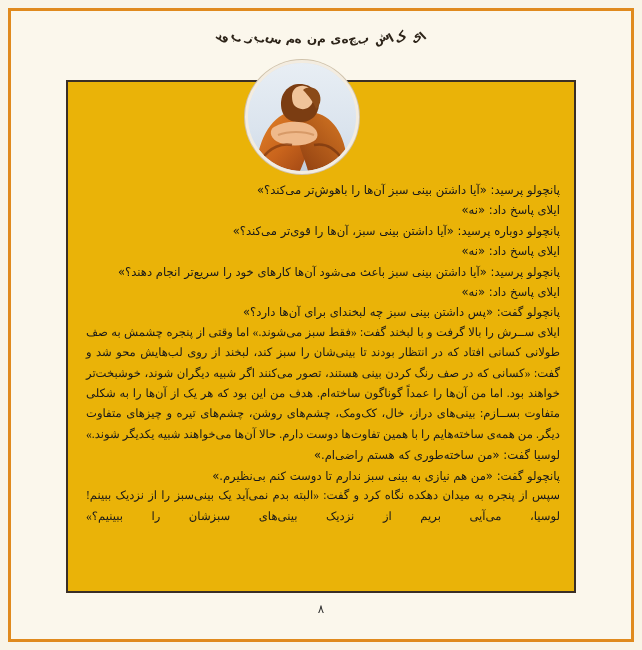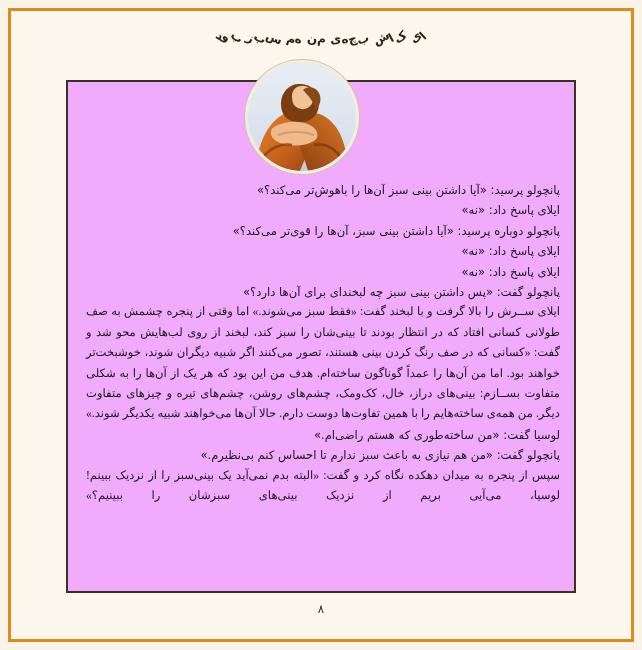--- a/index.html
+++ b/index.html
@@ -33,21 +33,21 @@
   }
   
   .text-frame {
     position: absolute;
     left: 66px;
     top: 80px;
     width: 510px;
     height: 513px;
     border: 2px solid #3a2f26;
     box-sizing: border-box;
-    background: #f0abfc;
+    background: #eab308;
   }
   
   .title-arc {
     position: absolute;
     left: 0;
     top: 26px;
     width: 642px;
     text-align: center;
     pointer-events: none;
   }
@@ -166,24 +166,25 @@
       </g>
     </svg>
   </div>
 
   <div class="text-frame">
     <div class="body-text" id="body-text">
         <p class="p-right">پانچولو پرسید: «آیا داشتن بینی سبز آن‌ها را باهوش‌تر می‌کند؟»</p>
         <p class="p-right">ایلای پاسخ داد: «نه»</p>
         <p class="p-right">پانچولو دوباره پرسید: «آیا داشتن بینی سبز، آن‌ها را قوی‌تر می‌کند؟»</p>
         <p class="p-right">ایلای پاسخ داد: «نه»</p>
+        <p class="p-right">پانچولو پرسید: «آیا داشتن بینی سبز باعث می‌شود آن‌ها کارهای خود را سریع‌تر انجام دهند؟»</p>
         <p class="p-right">ایلای پاسخ داد: «نه»</p>
         <p class="p-right">پانچولو گفت: «پس داشتن بینی سبز چه لبخند‌ای برای آن‌ها دارد؟»</p>
         <p class="p-justify">ایلای ســرش را بالا گرفت و با لبخند گفت: «فقط سبز می‌شوند.» اما وقتی از پنجره چشمش به صف طولانی کسانی افتاد که در انتظار بودند تا بینی‌شان را سبز کند، لبخند از روی لب‌هایش محو شد و گفت: «کسانی که در صف رنگ کردن بینی هستند، تصور می‌کنند اگر شبیه دیگران شوند، خوشبخت‌تر خواهند بود. اما من آن‌ها را عمداً گوناگون ساخته‌ام. هدف من این بود که هر یک از آن‌ها را به شکلی متفاوت بســازم: بینی‌های دراز، خال، کک‌ومک، چشم‌های روشن، چشم‌های تیره و چیزهای متفاوت دیگر. من همه‌ی ساخته‌هایم را با همین تفاوت‌ها دوست دارم. حالا آن‌ها می‌خواهند شبیه یکدیگر شوند.»</p>
         <p class="p-right">لوسیا گفت: «من ساخته‌طوری که هستم راضی‌ام.»</p>
-        <p class="p-right">پانچولو گفت: «من هم نیازی به باعث سبز ندارم تا احساس کنم بی‌نظیرم.»</p>
+        <p class="p-right">پانچولو گفت: «من هم نیازی به بینی سبز ندارم تا دوست کنم بی‌نظیرم.»</p>
         <p class="p-justify">سپس از پنجره به میدان دهکده نگاه کرد و گفت: «البته بدم نمی‌آید یک بینی‌سبز را از نزدیک ببینم! لوسیا، می‌آیی بریم از نزدیک بینی‌های سبزشان را ببینیم؟»</p>
       </div>
   </div>
 
   <div class="page-number">۸</div>
 
 </div>
 
 </body></html>

